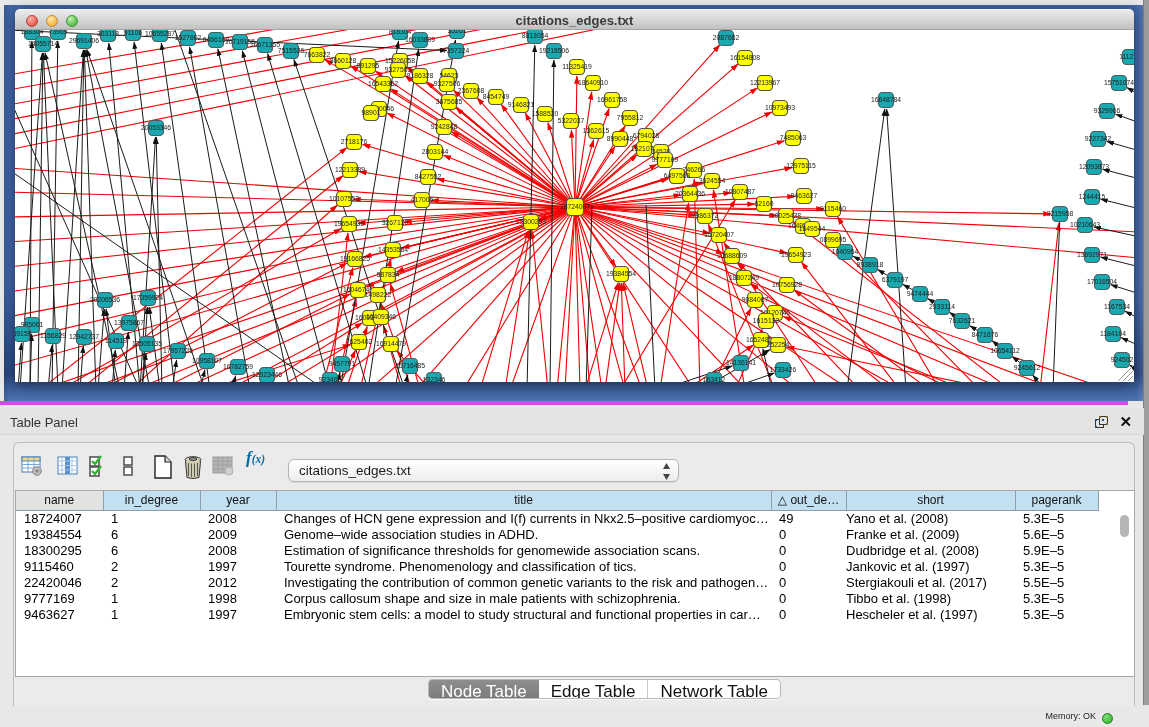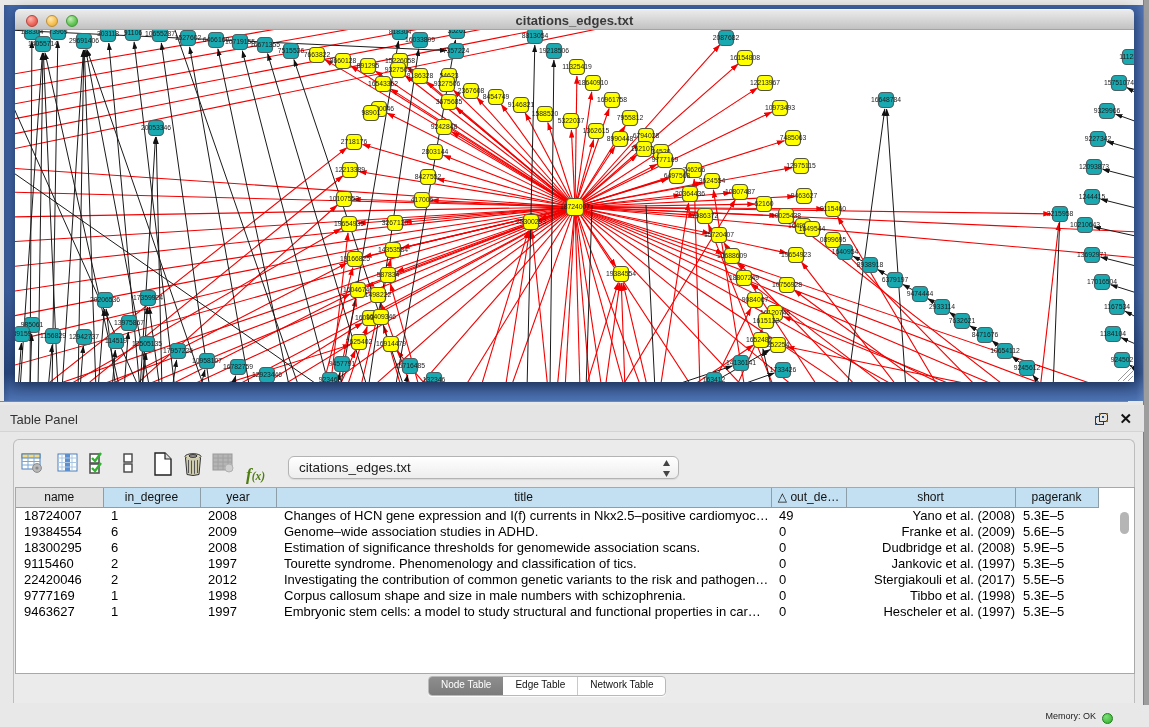--- a/index.html
+++ b/index.html
@@ -14,46 +14,46 @@
 
 #win { position:absolute; left:15px; top:9px; width:1119px; height:373px; border-radius:5px 5px 0 0;
   box-shadow:0 3px 14px rgba(0,0,0,0.45); z-index:2; }
 #titlebar { position:absolute; left:0; top:0; width:100%; height:21px; border-radius:5px 5px 0 0;
   background:linear-gradient(180deg,#ebebeb 0%,#d8d8d8 45%,#c2c2c2 94%,#8f8f8f 100%);
   border-top:1px solid #f6f6f6; }
 #titlebar .tl { position:absolute; top:4.5px; width:12px; height:12px; border-radius:50%; }
 #title { position:absolute; left:0; right:0; top:3px; text-align:center; font-size:13px; font-weight:bold; color:#3a3a3a; }
 #canvas { position:absolute; left:0; top:21px; width:1119px; height:352px; background:#fff; overflow:hidden; }
 
-#tpanel { position:absolute; left:0; top:401px; width:1128px; height:326px; background:#e8e8e8; border-top:1px solid #d946ef;text-decoration:underline; }
+#tpanel { position:absolute; left:0; top:401px; width:1128px; height:326px; background:#e8e8e8; border-top:4px solid #d946ef;text-decoration:underline; }
 #grip { position:absolute; left:570px; top:1px; color:#777; font-size:9px; }
 #tphead { position:absolute; left:0; top:3px; width:1144px; height:27px; background:#e4e4e4; border-bottom:1px solid #d4d4d4; }
 #tphead .t { position:absolute; left:10px; top:7px; font-size:13px; color:#333; }
 #floatic { position:absolute; right:36px; top:8px; width:13px; height:13px; }
 #closeic { position:absolute; right:12px; top:5px; font-size:15px; font-weight:bold; color:#111; }
 #toolbox { position:absolute; left:13px; top:37px; width:1122px; height:264px; background:#ebebeb;
   border:1px solid #bdbdbd; border-radius:6px 6px 0 0; border-bottom:none; }
 .ic { position:absolute; top:12px; }
 #dd { position:absolute; left:274px; top:16px; width:391px; height:23px; border:1px solid #b3b3b3; border-radius:6px;
   background:linear-gradient(180deg,#ffffff,#ededed); box-shadow:0 1px 1px rgba(0,0,0,0.08); }
 #dd span { position:absolute; left:10px; top:3px; font-size:13.5px; color:#1a1a1a; }
 #dd .st { position:absolute; right:7px; top:1px; font-size:11px; color:#333; letter-spacing:0; }
 
 #tbl { position:absolute; left:15px; top:85px; width:1120px; height:187px; background:#fff; border:1px solid #a8a8a8; overflow:hidden; }
 table { border-collapse:collapse; table-layout:fixed; width:1082px; font-size:13px; }
 th { height:19px; background:#c2e0f2; border-right:1px solid #8e9ea8; border-bottom:1px solid #8e9ea8; font-weight:normal; font-size:12px; color:#111; padding:0; }
 th.c0 { background:#e2e2e2; }
 td { height:16px; padding:0 0 0 8px; font-size:13px; color:#000; white-space:nowrap; overflow:hidden; }
-td.c5 { text-align:right; padding:0; }
+td.c5 { text-align:left; padding:0; }
 .c0 { width:87px; } .c1 { width:97px; } .c2 { width:76px; } .c3 { width:495px; }
 .c4 { width:75px; } .c5 { width:169px; } .c6 { width:83px; }
 #vscroll { position:absolute; right:5px; top:24px; width:9px; height:22px; background:#b5b5b5; border-radius:5px; }
 
 #tabs { position:absolute; left:428px; top:274px; height:20px; display:flex; border:1px solid #b9b9b9; border-radius:4px; overflow:hidden; background:#fff; box-shadow:0 1px 0 rgba(255,255,255,0.8); }
-#tabs div { padding:2px 12px 0 12px; font-size:10px; color:#111; }
+#tabs div { padding:2px 12px 0 12px; font-size:17px; color:#111; }
 #tabs .sel { background:linear-gradient(180deg,#8e8e8e,#7b7b7b); color:#fff; }
 #tabs .sep { width:1px; padding:0; background:#c9c9c9; }
 #mem { position:absolute; right:32px; bottom:6px; font-size:9px; color:#222; }
 #memdot { position:absolute; right:15px; bottom:3px; width:11px; height:11px; border-radius:50%;
   background:radial-gradient(circle at 35% 30%, #7ee07a, #2fae27); border:1px solid #1c7d18; }
 </style></head>
 <body>
 <div id="stage">
   <div id="bluep"></div>
   <div id="rstrip"></div>
@@ -632,21 +632,21 @@
         <ellipse cx="12" cy="4.5" rx="8" ry="2.8" fill="#d8d4b8" stroke="#333"></ellipse>
         <ellipse cx="12" cy="4" rx="4" ry="1.4" fill="#999" stroke="#333"></ellipse>
         <path d="M4.5 6 L6 22.5 Q12 24.5 18 22.5 L19.5 6" fill="#cfcbae" stroke="#333"></path>
         <path d="M7.5 8 V21 M10.5 8.5 V21.8 M13.5 8.5 V21.8 M16.5 8 V21" stroke="#555"></path>
       </svg>
       <svg class="ic" style="left:198px" width="22" height="22" viewBox="0 0 22 22">
         <rect x="1" y="2" width="19" height="16" fill="#b5b5b5" stroke="#999"></rect>
         <path d="M1 6 H20 M1 10 H20 M1 14 H20 M6 2 V18 M11 2 V18 M16 2 V18" stroke="#a0a0a0" fill="none"></path>
         <circle cx="17" cy="16" r="4" fill="#cfcfcf" stroke="#b0b0b0"></circle>
       </svg>
-      <div class="ic" style="left:232px;top:25px;font-family:'Liberation Serif',serif;font-style:italic;font-weight:bold;font-size:17px;color:#4d7c0f;">f<span style="font-size:11.5px;">(x)</span></div>
+      <div class="ic" style="left:232px;top:5px;font-family:'Liberation Serif',serif;font-style:italic;font-weight:bold;font-size:17px;color:#0369a1;">f<span style="font-size:11.5px;">(x)</span></div>
       <div id="dd">
           <span>citations_edges.txt</span>
         <svg class="st" width="9" height="17" viewBox="0 0 9 17" style="top:3px">
             <path d="M4.5 0 L8 6 H1 z" fill="#444"></path>
             <path d="M4.5 17 L8 11 H1 z" fill="#444"></path>
           </svg>
       </div>
     </div>
       <div id="tbl">
         <table>
@@ -702,21 +702,21 @@
               <td class="c2">2012</td>
               <td class="c3">Investigating the contribution of common genetic variants to the risk and pathogen…</td>
               <td class="c4">0</td>
               <td class="c5">Stergiakouli et al. (2017)</td>
               <td class="c6">5.5E–5</td>
             </tr>
 <tr>
               <td class="c0">9777169</td>
               <td class="c1">1</td>
               <td class="c2">1998</td>
-              <td class="c3">Corpus callosum shape and size in male numbers with schizophrenia.</td>
+              <td class="c3">Corpus callosum shape and size in male patients with schizophrenia.</td>
               <td class="c4">0</td>
               <td class="c5">Tibbo et al. (1998)</td>
               <td class="c6">5.3E–5</td>
             </tr>
 <tr>
               <td class="c0">9463627</td>
               <td class="c1">1</td>
               <td class="c2">1997</td>
               <td class="c3">Embryonic stem cells: a model to study structural and functional properties in car…</td>
               <td class="c4">0</td>

